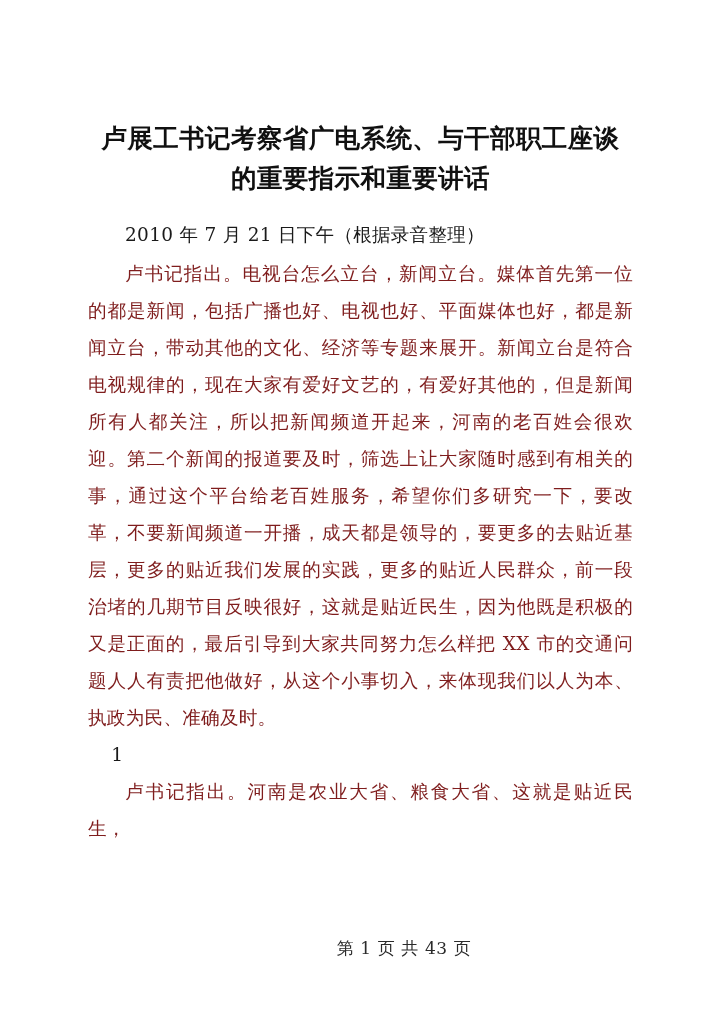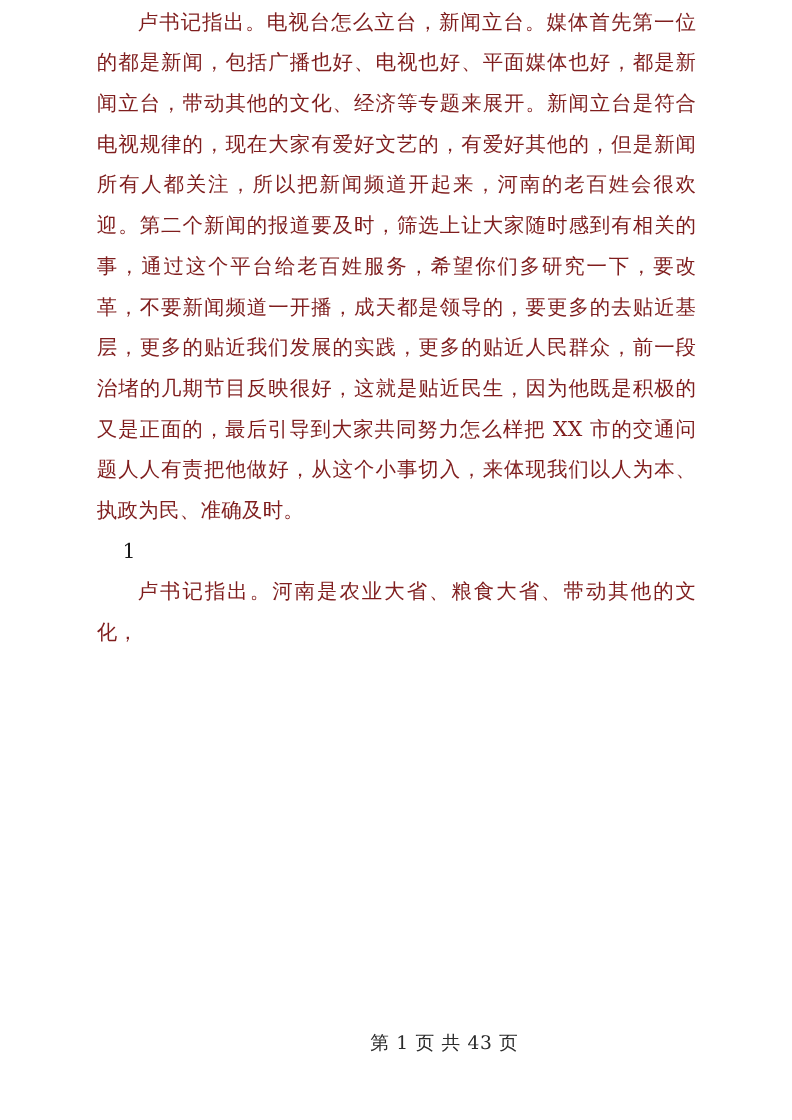--- a/index.html
+++ b/index.html
@@ -99,26 +99,31 @@
     padding-left: 44px;
   }
 </style>
 </head>
 <body>
 
 <div class="page">
 
   <div class="content">
 
+    <h1 class="doc-title">
+      <span class="tline l1">卢展工书记考察省广电系统、与干部职工座谈</span>
+      <span class="tline l2">的重要指示和重要讲话</span>
+    </h1>
 
+    <p class="date-line">2010 年 7 月 21 日下午（根据录音整理）</p>
 
     <p class="para p1">卢书记指出。电视台怎么立台，新闻立台。媒体首先第一位的都是新闻，包括广播也好、电视也好、平面媒体也好，都是新闻立台，带动其他的文化、经济等专题来展开。新闻立台是符合电视规律的，现在大家有爱好文艺的，有爱好其他的，但是新闻所有人都关注，所以把新闻频道开起来，河南的老百姓会很欢迎。第二个新闻的报道要及时，筛选上让大家随时感到有相关的事，通过这个平台给老百姓服务，希望你们多研究一下，要改革，不要新闻频道一开播，成天都是领导的，要更多的去贴近基层，更多的贴近我们发展的实践，更多的贴近人民群众，前一段治堵的几期节目反映很好，这就是贴近民生，因为他既是积极的又是正面的，最后引导到大家共同努力怎么样把 XX 市的交通问题人人有责把他做好，从这个小事切入，来体现我们以人为本、执政为民、准确及时。</p>
 
 
     <p class="stray-line">1</p>
 
-    <p class="para p3">卢书记指出。河南是农业大省、粮食大省、带动其他的文化，</p>
+    <p class="para p3">卢书记指出。河南是农业大省、粮食大省、这就是贴近民生，</p>
 
   </div>
 
   <div class="footer">第 1 页  共 43 页</div>
 
 </div>
 
 </body></html>

